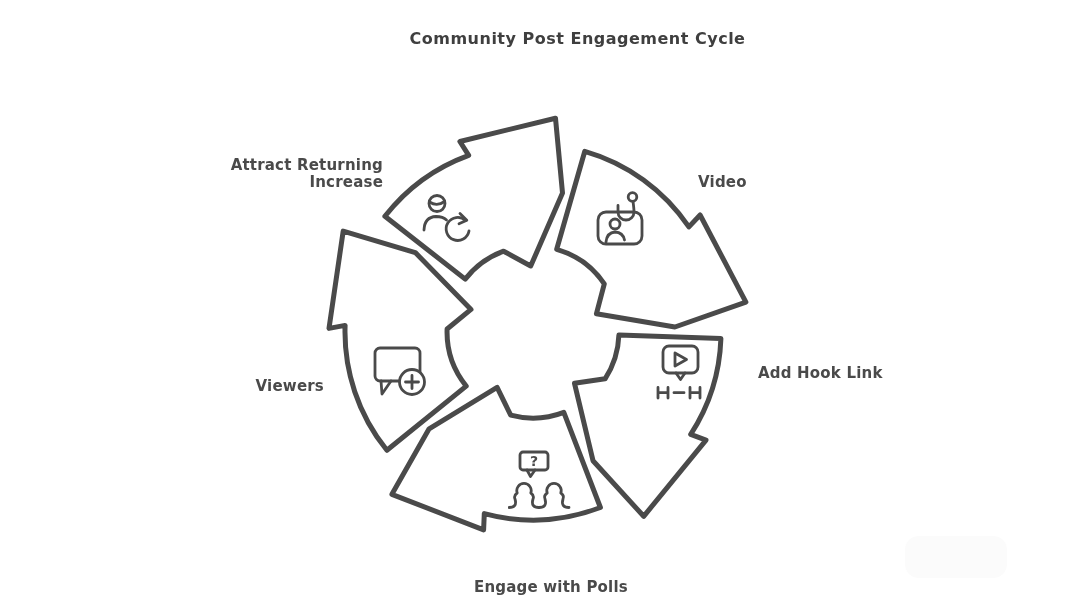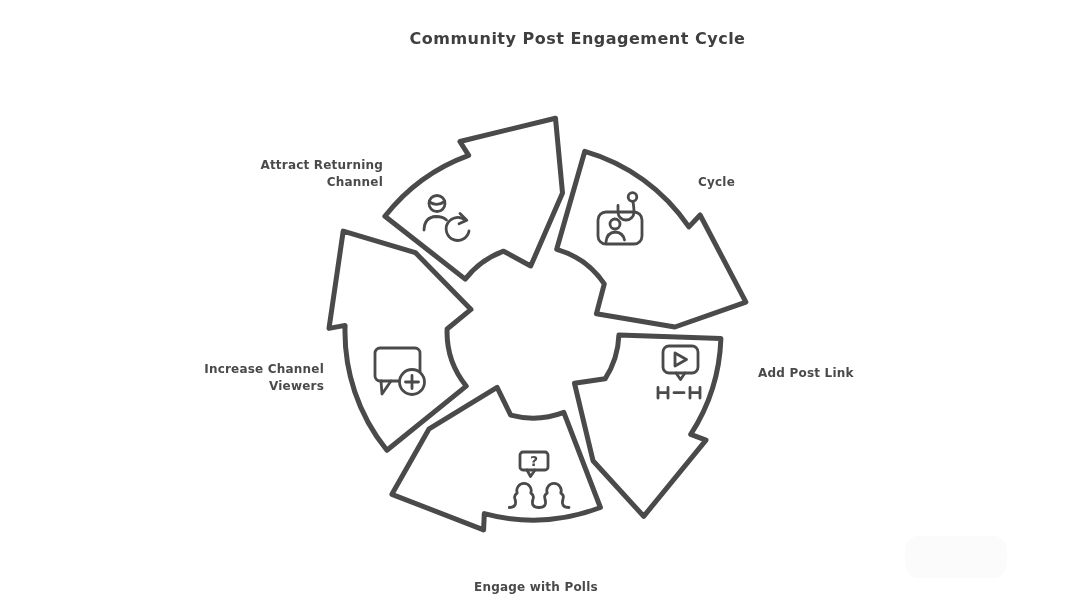--- a/index.html
+++ b/index.html
@@ -13,21 +13,21 @@
     text-align:center;font-size:16px;font-weight:bold;
     letter-spacing:0.5px;color:var(--title-color,#3f3f3f);padding-left:44px;
   }
   #cycle-ring{position:absolute;left:0;top:0;}
   #cycle-ring path{
     fill:var(--arrow-fill,#ffffff);
     stroke:var(--stroke-color,#4a4a4a);
     stroke-width:5;stroke-linejoin:round;stroke-linecap:round;
   }
   .step-label{
-    position:absolute;font-size:12px;font-weight:bold;
+    position:absolute;font-size:15px;font-weight:bold;
     color:var(--label-color,#4a4a4a);line-height:17px;white-space:nowrap;
     letter-spacing:0.2px;
   }
   .lbl-attract{top:157px;right:684px;text-align:right;}
   .lbl-post{top:157px;left:698px;text-align:left;}
   .lbl-video{top:365px;left:758px;}
   .lbl-polls{top:579px;left:474px;}
   .lbl-increase{top:361px;right:743px;text-align:right;}
   .icon{position:absolute;}
   .icon *{
@@ -90,30 +90,30 @@
 
 <svg class="icon" style="left:370px;top:343px" width="56" height="56" viewBox="0 0 56 56">
   <rect x="5" y="5" width="45" height="33" rx="5"></rect>
   <path d="M11,38 L12,51 L21,38"></path>
   <circle class="occlude" cx="42" cy="39" r="12.5"></circle>
   <path d="M35.5,39 H48.5 M42,32.5 V45.5"></path>
 </svg>
 
 <div class="step-label lbl-attract">
   <span>Attract Returning</span><br>
-  <span>Channel</span>
+  <span>Increase</span>
 </div>
 <div class="step-label lbl-post">
   <br>
-  <span>Cycle</span>
+  <span>Video</span>
 </div>
 <div class="step-label lbl-video">
-  <span>Add Post Link</span>
+  <span>Add Hook Link</span>
 </div>
 <div class="step-label lbl-polls">
   <span>Engage with Polls</span>
 </div>
 <div class="step-label lbl-increase">
-  <span>Increase Channel</span><br>
+  <br>
   <span>Viewers</span>
 </div>
 
 <div class="watermark"></div>
 
 </body></html>

